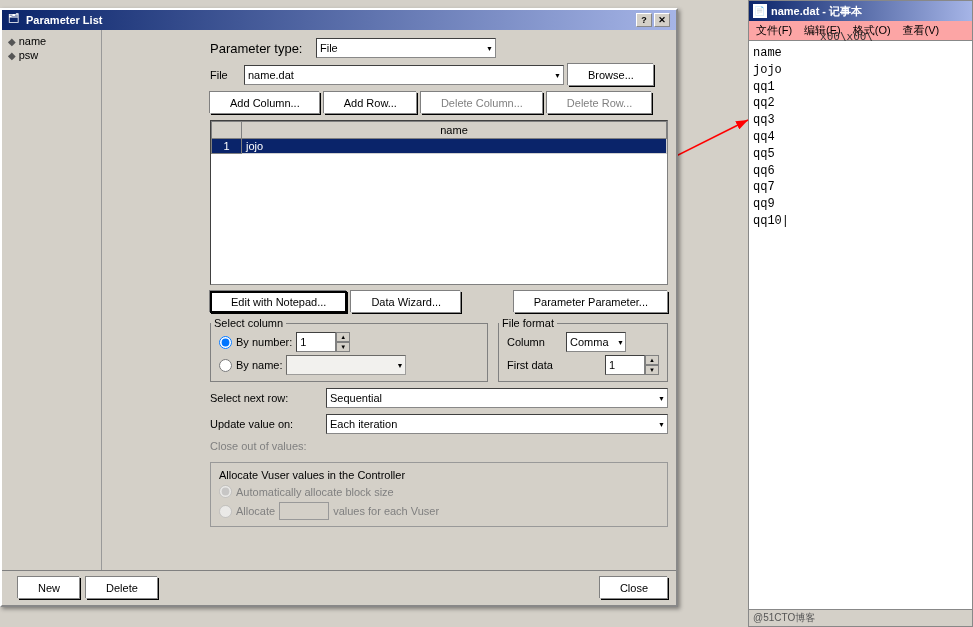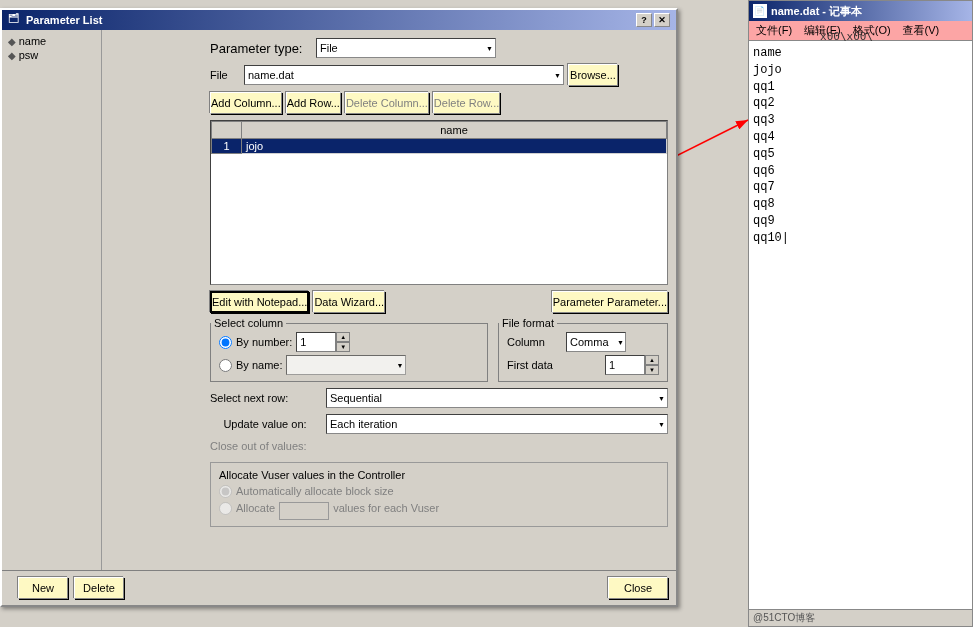--- a/index.html
+++ b/index.html
@@ -158,27 +158,27 @@
       align-items: center;
       gap: 6px;
     }
     .form-label {
       font-size: 13px;
       min-width: 100px;
     }
 
     
     .win-btn {
-      background: #fef9c3;
+      background: #ffffff;
       border: 1px solid #888;
       border-top: 1px solid #fff;
       border-left: 1px solid #fff;
       box-shadow: 1px 1px 0 #000, -1px -1px 0 #808080;
       font-size: 11px;
-      padding: 2px 0;
+      padding: 2px 19px;
       cursor: pointer;
       height: 22px;
       min-width: 50px;
     }
 
     
     .file-row {
       display: flex;
       align-items: center;
       gap: 4px;
@@ -302,21 +302,21 @@
       border: 1px solid #999;
       padding: 6px 8px;
       margin-top: 4px;
     }
     .allocate-title {
       font-size: 11px;
       margin-bottom: 4px;
     }
     .allocate-row {
       display: flex;
-      align-items: flex-start;
+      align-items: center;
       gap: 4px;
       font-size: 11px;
     }
 
     
     .arrow-overlay {
       position: absolute;
       top: 0;
       left: 0;
       width: 100%;
@@ -481,21 +481,20 @@
     <div class="notepad-content">
       <div>name</div>
       <div>jojo</div>
       <div>qq1</div>
       <div>qq2</div>
       <div>qq3</div>
       <div>qq4</div>
       <div>qq5</div>
       <div>qq6</div>
       <div>qq7</div>
-      <div>qq8</div>
       <div>qq9</div>
       <div>qq10|</div>
     </div>
     <div class="notepad-statusbar">
       <span>@51CTO博客</span>
     </div>
   </div>
 
   <div class="hex-text">x00\x00\</div>
 
@@ -640,21 +639,21 @@
           <span style="min-width:110px;">Select next row:</span>
           <div class="full-select-wrapper" style="flex:1;">
             <select style="width:100%;">
               <option>Sequential</option>
               <option>Random</option>
             </select>
           </div>
         </div>
 
         <div class="form-row">
-          <span style="min-width:110px;text-align:center;">Update value on:</span>
+          <span style="min-width:110px;">Update value on:</span>
           <div class="full-select-wrapper" style="flex:1;">
             <select style="width:100%;">
               <option>Each iteration</option>
               <option>Each occurrence</option>
               <option>Once</option>
             </select>
           </div>
         </div>
 
         <div class="form-row">

